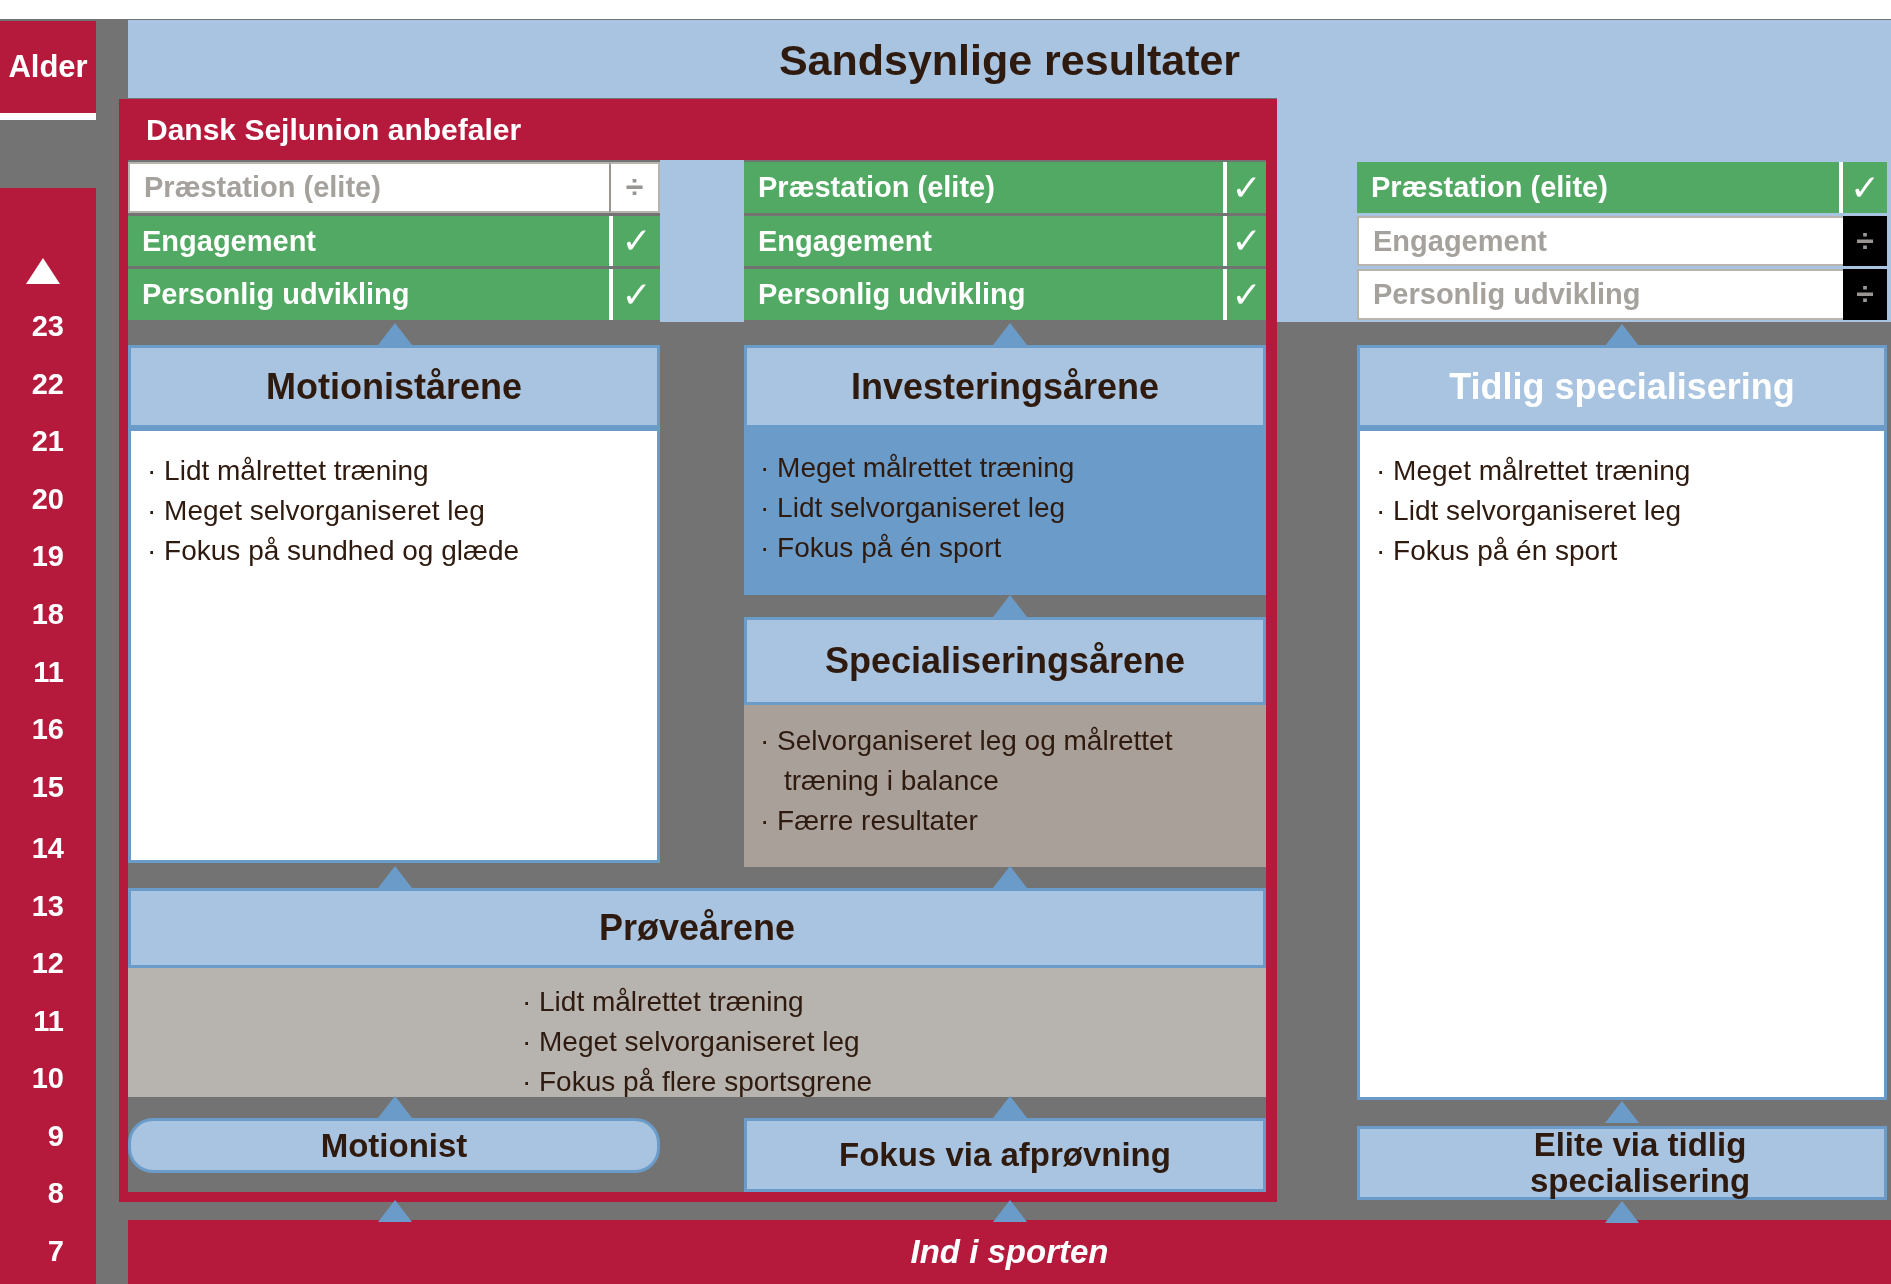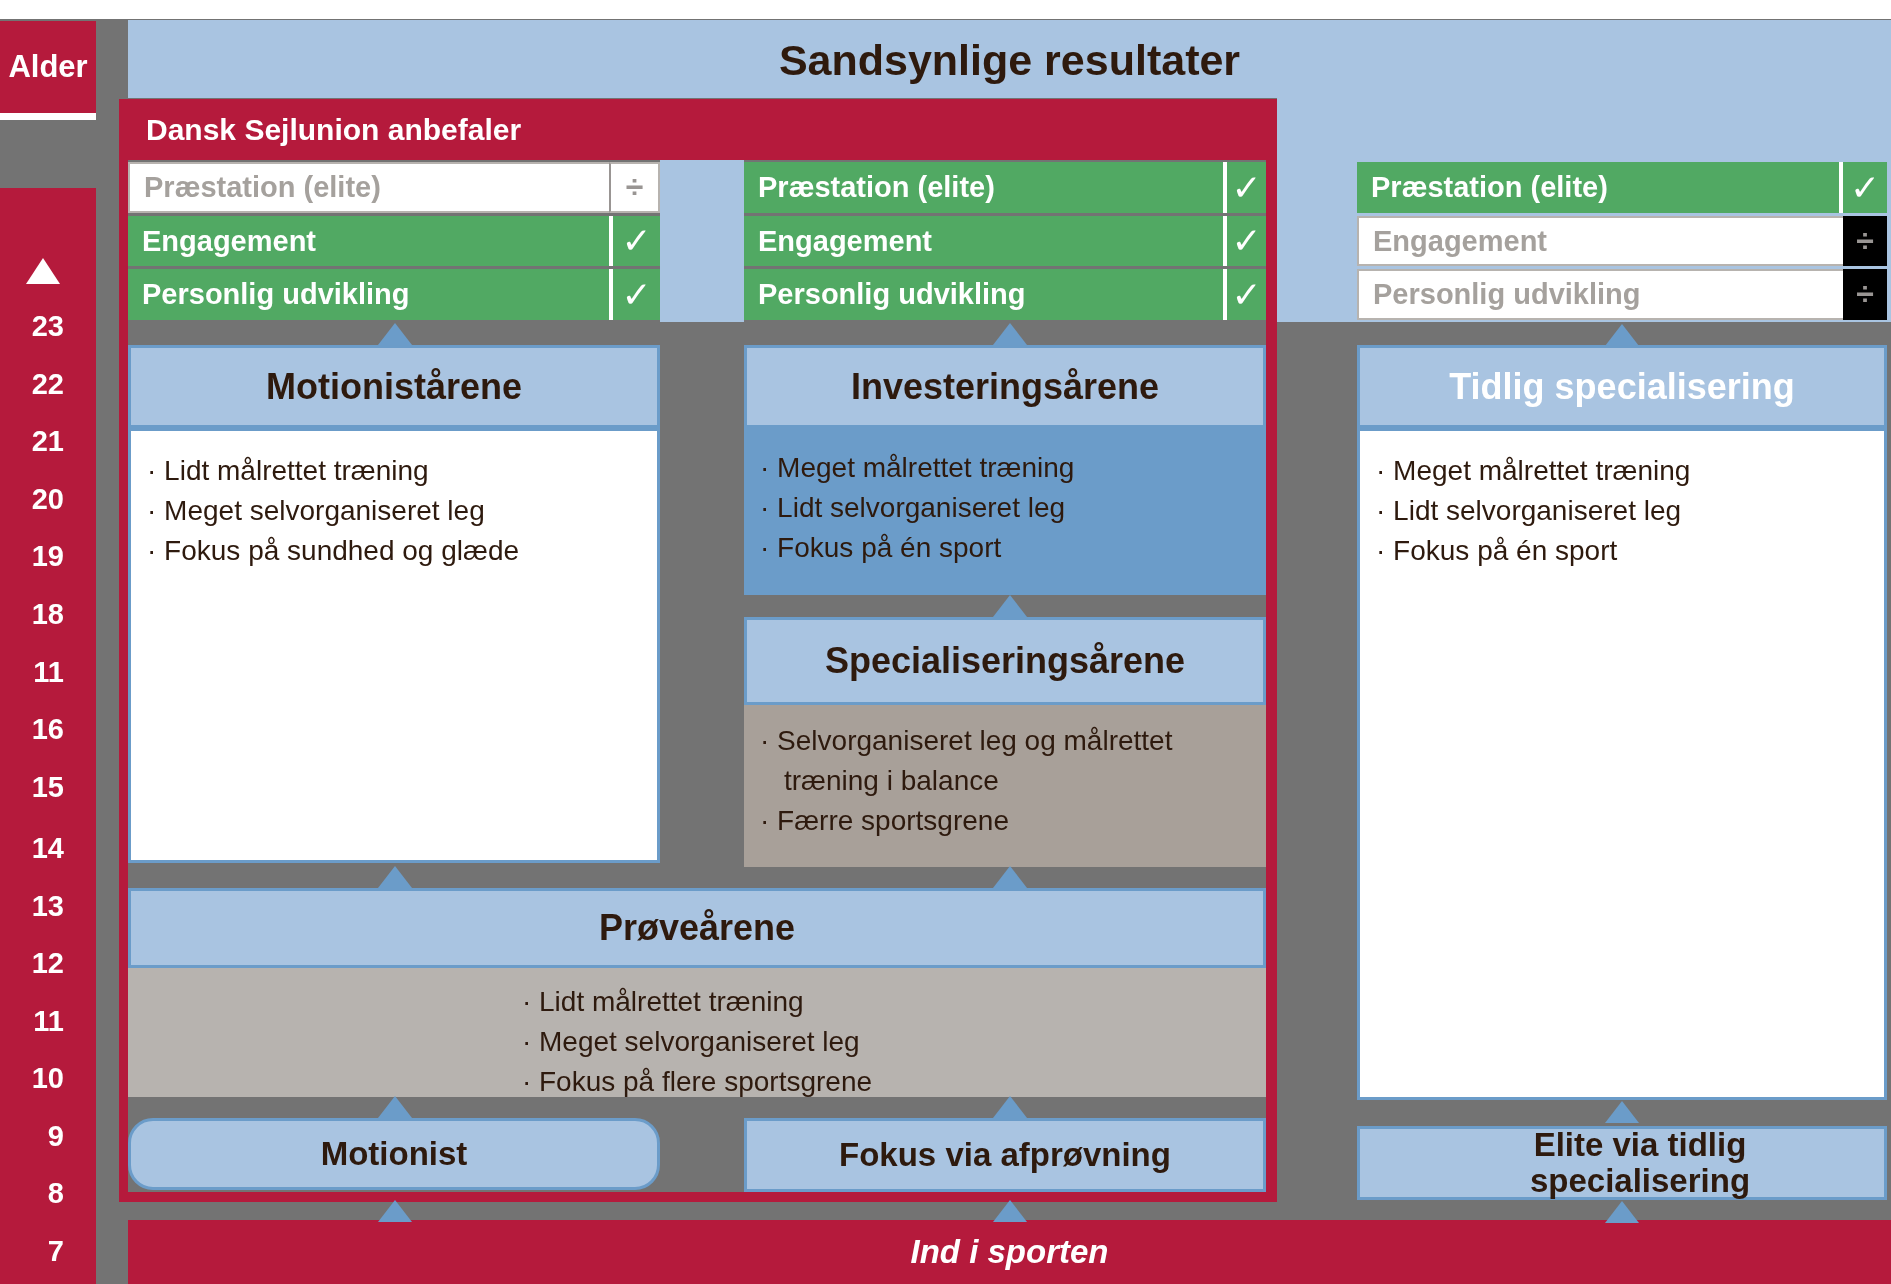--- a/index.html
+++ b/index.html
@@ -169,21 +169,21 @@
       <li>Meget målrettet træning</li>
       <li>Lidt selvorganiseret leg</li>
       <li>Fokus på én sport</li>
     </ul>
   </div>
 
   <div class="abs hdr" style="left:744px;top:617px;width:522px;height:88px;">Specialiseringsårene</div>
   <div class="abs body-brown" style="left:744px;top:705px;width:522px;height:162px;">
     <ul class="blist" style="padding-top:16px;">
       <li>Selvorganiseret leg og målrettet træning i balance</li>
-      <li>Færre sportsgrene</li>
+      <li>Færre resultater</li>
     </ul>
   </div>
 
   <div class="abs hdr" style="left:128px;top:888px;width:1138px;height:80px;">Prøveårene</div>
   <div class="abs body-gray" style="left:128px;top:968px;width:1138px;height:129px;">
     <ul class="blist center">
       <li>Lidt målrettet træning</li>
       <li>Meget selvorganiseret leg</li>
       <li>Fokus på flere sportsgrene</li>
     </ul>
@@ -191,21 +191,21 @@
 
   <div class="abs hdr white-text" style="left:1357px;top:345px;width:530px;height:83px;">Tidlig specialisering</div>
   <div class="abs body-white" style="left:1357px;top:428px;width:530px;height:672px;">
     <ul class="blist">
       <li>Meget målrettet træning</li>
       <li>Lidt selvorganiseret leg</li>
       <li>Fokus på én sport</li>
     </ul>
   </div>
 
-  <div class="abs outcome" style="left:128px;top:1118px;width:532px;height:72px;border-radius:25px;">Motionist</div>
+  <div class="abs outcome" style="left:128px;top:1118px;width:532px;height:55px;border-radius:25px;">Motionist</div>
   <div class="abs outcome" style="left:744px;top:1118px;width:522px;height:74px;">Fokus via afprøvning</div>
   <div class="abs outcome" style="left:1357px;top:1126px;width:530px;height:74px;padding-left:36px;">
     <span style="display:block;width:340px;">Elite via tidlig specialisering</span>
   </div>
 
   <div class="abs footer-banner">Ind i sporten</div>
 
   <div class="tri" style="left:378px;top:323px;"></div>
   <div class="tri" style="left:993px;top:323px;"></div>
   <div class="tri" style="left:1605px;top:324px;"></div>

